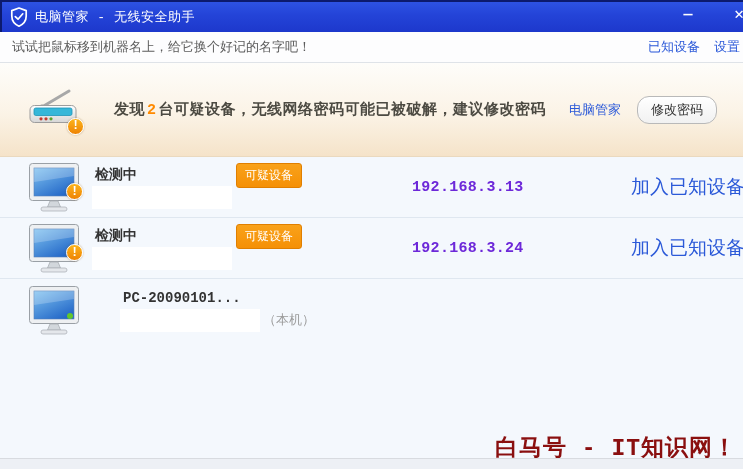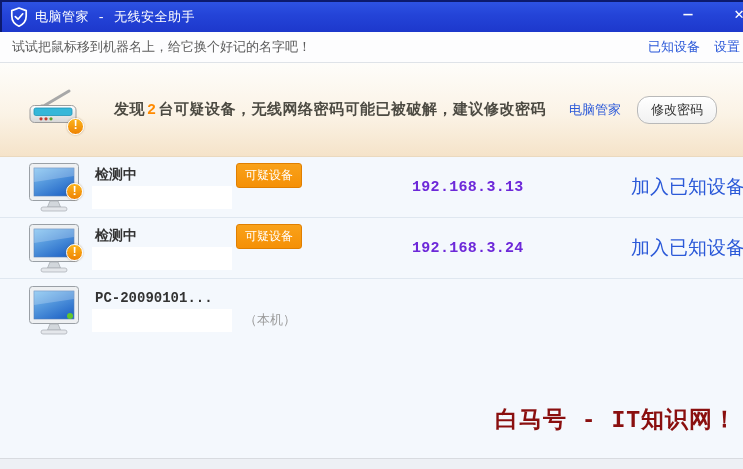--- a/index.html
+++ b/index.html
@@ -51,48 +51,48 @@
     background:linear-gradient(180deg,#ffffff,#f1f1f1);
     border:1px solid #b9b9b9;border-radius:12px;padding:4px 13px;
   }
 
   
   .device-list{background:transparent;}
   .device-row{
     height:61px;display:flex;align-items:center;padding-left:28px;
     border-bottom:1px solid #dfe7f0;
   }
-  .device-row.last{border-bottom:none;}
+  .device-row.last{border-bottom:none;gap:28px;}
   .monitor-wrap{position:relative;width:52px;height:50px;margin-right:12px;flex:0 0 auto;}
   .warn-badge{
     position:absolute;display:flex;align-items:center;justify-content:center;
     width:17px;height:17px;border-radius:50%;
     background:linear-gradient(180deg,#fcb41b,#ee8304);
     border:1px solid #fff;box-shadow:0 0 2px rgba(120,70,0,.45);
     color:#fff;font-size:12px;font-weight:bold;line-height:1;
   }
   .monitor-wrap .warn-badge{right:-3px;bottom:12px;}
   .router-wrap .warn-badge{right:-4px;bottom:-2px;}
   .device-text{width:320px;flex:0 0 auto;}
   .dt-line1{display:flex;align-items:center;height:20px;}
   .dt-name{width:144px;font-size:14px;font-weight:bold;color:#333;padding-left:3px;white-space:nowrap;}
   .suspect-badge{
     background:linear-gradient(180deg,#f9a21a,var(--badge-orange));
     border:1px solid #e07f00;border-radius:3px;
     color:#fff;font-size:12px;padding:3px 8px 3px;white-space:nowrap;
   }
   .dt-line2{display:flex;align-items:center;height:23px;margin-top:1px;}
   .redacted-box{width:140px;height:23px;background:#ffffff;flex:0 0 auto;}
-  .local-label{color:#9b9b9b;font-size:13px;margin-left:12px;white-space:nowrap;}
+  .local-label{color:#9b9b9b;font-size:13px;margin-left:3px;white-space:nowrap;}
   .dt-ip{width:219px;font-size:15px;font-weight:bold;color:#6d28d9;flex:0 0 auto;letter-spacing:.3px;}
   .row-action{color:var(--link-blue);font-size:19px;text-decoration:none;white-space:nowrap;cursor:pointer;}
 
   
   .watermark{
-    position:absolute;right:6px;top:404px;
+    position:absolute;right:6px;top:432px;
     color:var(--watermark-red);font-size:23px;font-weight:bold;letter-spacing:1px;white-space:nowrap;
   }
   .footer{
     position:absolute;left:0;right:0;bottom:0;height:11px;
     background:#edf0f5;border-top:1px solid #d8dbe0;
   }
 </style>
 </head>
 <body>
 

